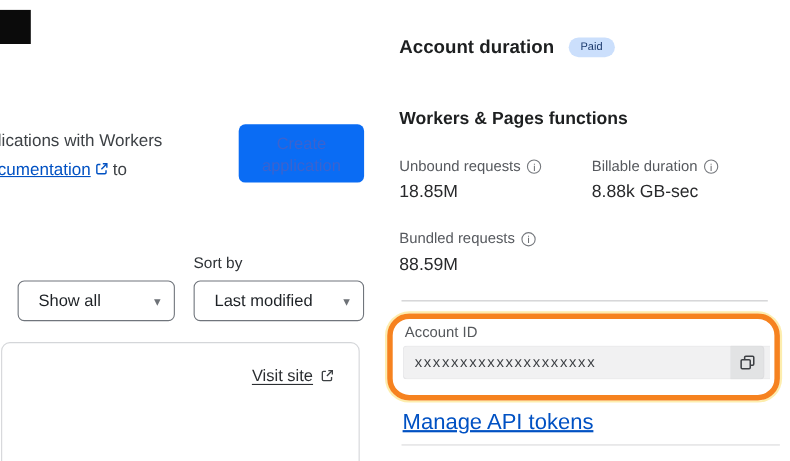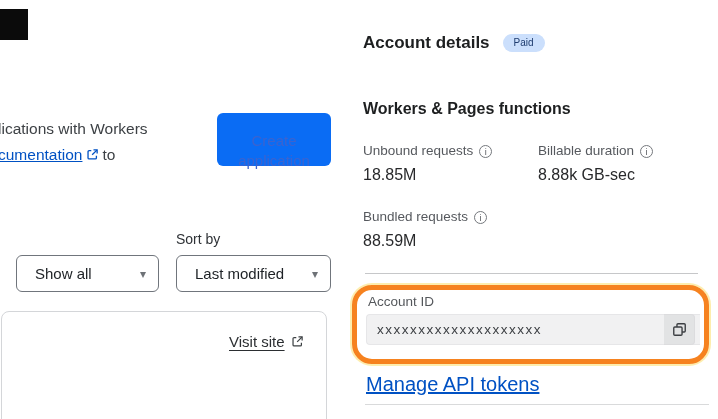--- a/index.html
+++ b/index.html
@@ -15,21 +15,21 @@
   .redacted-block { left:0; top:9px; width:28px; height:31px; background:#0b0b0b; }
 
   .intro { left:-2px; top:116px; width:215px; font-size:15.5px; line-height:26px; color:#3d4145; white-space:nowrap; }
   .intro a.doc-link { color:#0051c3; text-decoration:underline; cursor:pointer; }
   .ext-icon { display:inline-block; vertical-align:-1px; margin:0 3px 0 4px; }
 
   .create-btn {
     left:217px; top:113px; width:114px; height:53px;
     background:#0a6cf4; border:none; border-radius:6px;
     color:#3b63cf; font-family:inherit; font-size:15px; line-height:20px;
-    text-align:center; cursor:pointer; padding:18px 10px;
+    text-align:center; cursor:pointer; padding:8px 10px;
   }
 
   .field-label { font-size:14px; color:#2e3236; }
   .filter-label { left:17px; top:231px;margin-top:41px; }
   .sort-label   { left:176px; top:231px; }
 
   .dropdown {
     top:255px; height:37px; background:#fff;
     border:1px solid #70757c; border-radius:6px;
     display:flex; align-items:center; justify-content:space-between;
@@ -133,21 +133,21 @@
     <span style="display:inline-flex;">
         <svg width="13" height="13" viewBox="0 0 16 16" fill="none" stroke="#3c4043" stroke-width="1.5">
           <path d="M6.5 3.2H3.8A1.3 1.3 0 0 0 2.5 4.5v7.7a1.3 1.3 0 0 0 1.3 1.3h7.7a1.3 1.3 0 0 0 1.3-1.3V9.5"></path>
           <path d="M9.2 2.3h4.5v4.5"></path>
           <path d="M13.4 2.6 7.6 8.4"></path>
         </svg>
       </span>
   </a>
 
   <div class="abs acct-title-row">
-    <span class="acct-title">Account details</span>
+    <span class="acct-title">Account duration</span>
     <span class="plan-badge">Paid</span>
   </div>
   <div class="abs section-title">Workers &amp; Pages functions</div>
 
   <div class="abs stat-label stat-l1c1">
     <span>Unbound requests</span>
     <i class="info-circle">i</i>
   </div>
   <div class="abs stat-value stat-v1c1">18.85M</div>
 

